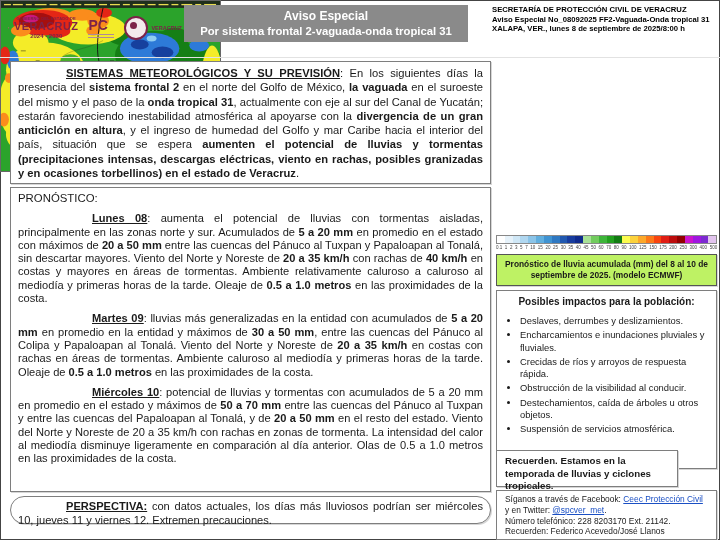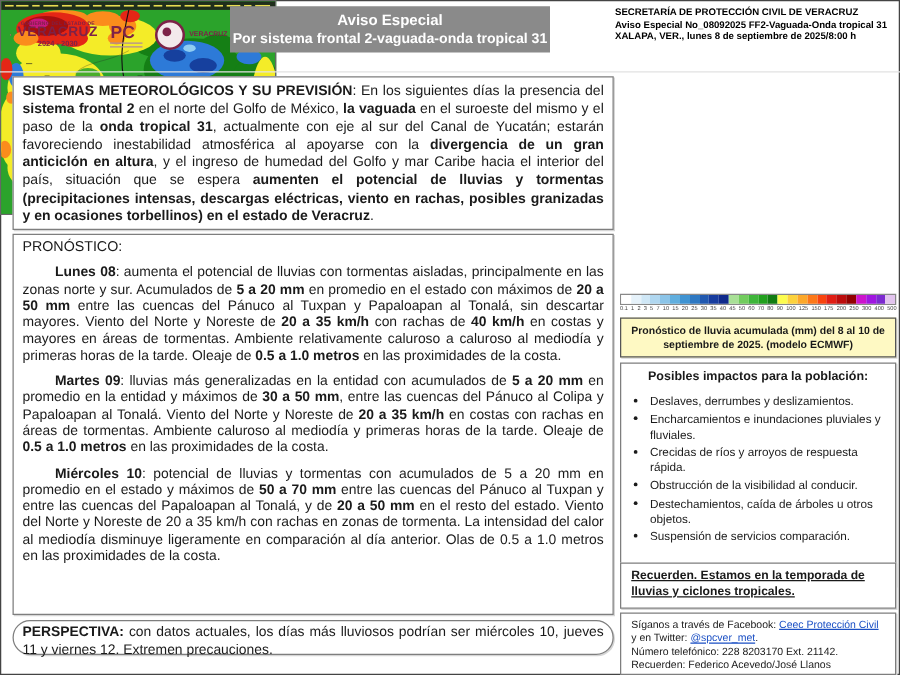--- a/index.html
+++ b/index.html
@@ -2,39 +2,39 @@
 <html><head>
 <meta charset="utf-8">
 <style>
   html,body{margin:0;padding:0;}
   body{
     width:720px;height:540px;position:relative;background:#ffffff;
     font-family:"Liberation Sans","DejaVu Sans",sans-serif;color:#1a1a1a;
     overflow:hidden;box-shadow:inset 0 0 0 1px #444;
   }
   .b{font-weight:bold;}
-  .u{}
+  .u{text-decoration:underline;margin-left:48px;}
   .lnk{color:#1a4fc4;text-decoration:underline;}
   
   .logos{position:absolute;left:8px;top:5px;width:174px;height:46px;display:flex;align-items:center;gap:5px;}
   .gov-text{line-height:1;color:#7d2248;text-align:center;}
   .gov-top{font-size:4px;font-weight:bold;letter-spacing:.2px;}
   .gov-name{font-size:11px;font-weight:bold;letter-spacing:.4px;}
   .gov-years{font-size:6px;font-weight:bold;margin-top:1px;}
   .vdiv{width:1px;height:30px;background:#b5b5b5;}
   .pc-block{line-height:1;color:#7d2248;text-align:left;}
   .pc-big{font-size:14px;font-weight:bold;}
   .pc-lines{margin-top:2px;}
   .pc-lines div{height:1.5px;background:#b08a99;margin-top:1.5px;width:26px;}
   .seal-wrap{display:flex;align-items:center;gap:3px;}
   .seal{width:20px;height:20px;border-radius:50%;border:2.5px solid #7d2248;background:#f3e9ec;position:relative;}
   .seal::after{content:"";position:absolute;left:4px;top:4px;width:7px;height:7px;border-radius:50%;background:#7d2248;}
   .seal-text{font-size:5.5px;font-weight:bold;color:#7d2248;line-height:1.1;}
   .banner{
-    position:absolute;left:184px;top:5px;width:256px;height:37px;background:#8a8a8a;
+    position:absolute;left:184px;top:5px;width:284px;height:37px;background:#8a8a8a;
     color:#ffffff;font-weight:bold;text-align:center;display:flex;flex-direction:column;
     justify-content:center;line-height:1.25;
   }
   .banner .l1{font-size:12px;}
   .banner .l2{font-size:11.3px;}
   .org{
     position:absolute;left:492px;top:5px;width:226px;height:44px;
     font-size:7.7px;font-weight:bold;line-height:1.24;color:#000;
   }
   .hr-top{position:absolute;left:0;top:57px;width:720px;height:1px;background:#e2e2e2;}
@@ -49,28 +49,28 @@
   #box-pronostico p{margin:7px 0 0 0;text-indent:26px;}
   #box-perspectiva{left:10px;top:496px;width:481px;height:28px;padding:3px 7px;
     font-size:11.1px;line-height:13.8px;text-align:justify;border-radius:14px;}
   
   #map-box{left:496px;top:61px;width:221px;height:172px;border:1px solid #666;box-sizing:border-box;background:#2ba32b;}
   #map-box svg{display:block;width:100%;height:100%;}
   #colorbar{position:absolute;left:496px;top:235px;width:221px;height:9px;display:flex;border:0.5px solid #888;box-sizing:border-box;}
   #colorbar div{flex:1;}
   #colorbar-labels{position:absolute;left:496px;top:245px;width:295px;transform:scale(0.75);transform-origin:top left;
     display:flex;justify-content:space-between;font-size:6px;color:#444;}
-  #caption-box{left:496px;top:254px;width:221px;height:32px;background:#fef9c3;border:1px solid #555;
+  #caption-box{left:496px;top:254px;width:221px;height:32px;background:#bef264;border:1px solid #555;
     font-size:8.4px;font-weight:bold;text-align:center;line-height:1.3;padding:3px 4px;display:flex;align-items:center;justify-content:center;}
   #impactos-box{left:496px;top:290px;width:221px;height:179px;padding:5px 6px;}
   #impactos-box .title{font-size:10px;font-weight:bold;text-align:center;}
   #impactos-box ul{margin:8px 0 0 0;padding-left:17px;font-size:9.4px;line-height:12.3px;}
   #impactos-box li{margin-bottom:2px;}
-  #recuerden-box{left:496px;top:450px;width:221px;height:37px;padding:4px 8px;
-    font-size:9.7px;font-weight:bold;line-height:1.3;text-decoration:underline;}
+  #recuerden-box{left:496px;top:450px;width:182px;height:37px;padding:4px 8px;
+    font-size:9.7px;font-weight:bold;line-height:1.3;}
   #contact-box{left:496px;top:490px;width:221px;height:50px;padding:3px 8px;
     font-size:8.4px;line-height:10.8px;}
 </style>
 </head>
 <body>
 
 <div class="logos">
   <svg width="28" height="36" viewBox="0 0 28 36">
     <path d="M2 2 H26 V22 C26 30 20 34 14 35 C8 34 2 30 2 22 Z" fill="#7d2248" stroke="#5c1733" stroke-width="1"></path>
     <path d="M6 6 H22 V21 C22 27 18 30 14 31 C10 30 6 27 6 21 Z" fill="#e9d9a0"></path>
@@ -326,21 +326,21 @@
 </div>
 
 <div class="box" id="impactos-box">
   <div class="title">Posibles impactos para la población:</div>
   <ul>
       <li>Deslaves, derrumbes y deslizamientos.</li>
       <li>Encharcamientos e inundaciones pluviales y fluviales.</li>
       <li>Crecidas de ríos y arroyos de respuesta rápida.</li>
       <li>Obstrucción de la visibilidad al conducir.</li>
       <li>Destechamientos, caída de árboles u otros objetos.</li>
-      <li>Suspensión de servicios comparación.</li>
+      <li>Suspensión de servicios atmosférica.</li>
     </ul>
 </div>
 
 <div class="box" id="recuerden-box">
   <span>Recuerden. Estamos en la temporada de lluvias y ciclones tropicales.</span>
 </div>
 
 <div class="box" id="contact-box">
   <div><span>Síganos a través de Facebook: </span><span class="lnk">Ceec Protección Civil</span></div>
   <div><span>y en Twitter: </span><span class="lnk">@spcver_met</span><span>.</span></div>

